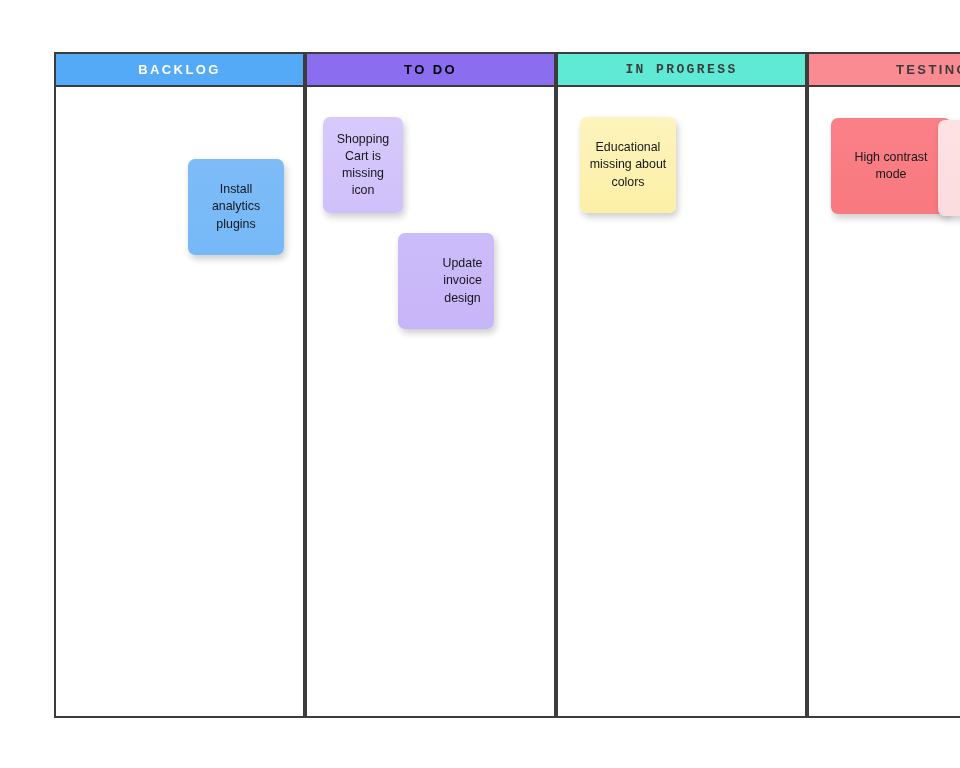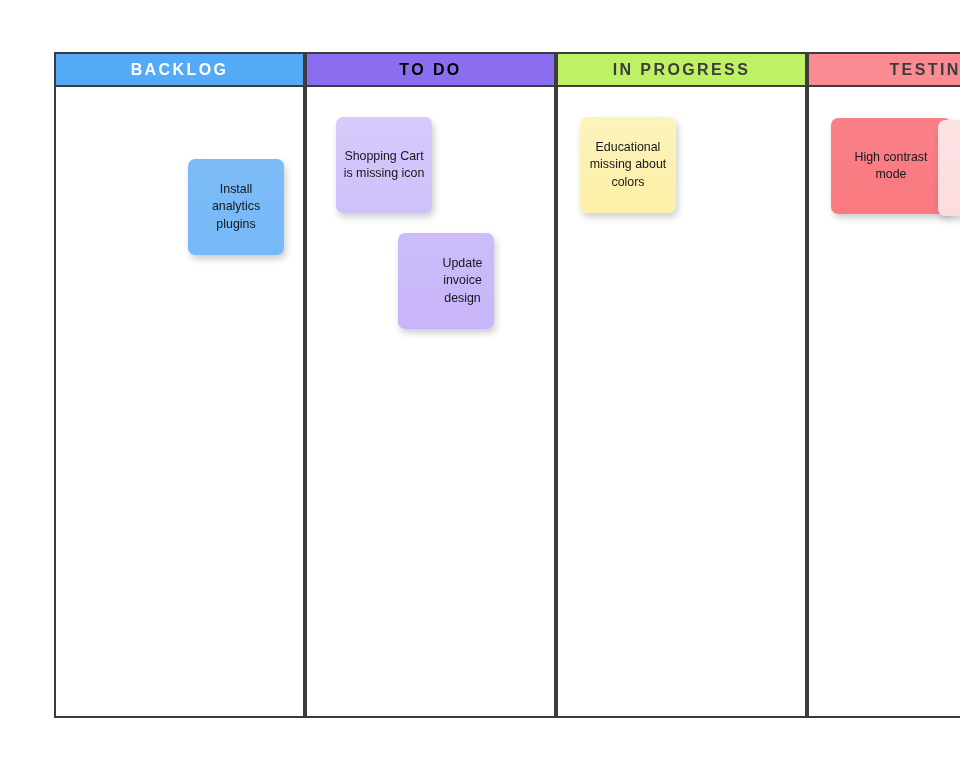--- a/index.html
+++ b/index.html
@@ -15,21 +15,21 @@
   .column{
     position:absolute;top:0;width:251px;height:666px;box-sizing:border-box;
   }
   .col-head{
     position:absolute;left:0;top:0;width:251px;height:35px;
     box-sizing:border-box;
     border:2px solid #3c3c3c;
     display:flex;align-items:center;justify-content:center;
   }
   .col-head-label{
-    font-size:16px;font-weight:bold;letter-spacing:2.4px;
+    font-size:13px;font-weight:bold;letter-spacing:2.4px;
     line-height:1;user-select:none;
   }
   .col-body{
     position:absolute;left:0;top:35px;width:251px;height:631px;
     box-sizing:border-box;
     border-left:2px solid #3c3c3c;
     border-right:2px solid #3c3c3c;
     border-bottom:2px solid #3c3c3c;
     background:#ffffff;
     overflow:hidden;
@@ -61,30 +61,30 @@
         <div class="card" style="left: 132px; top: 72px; width: 96px; height: 96px; background: linear-gradient(rgb(125, 188, 247), rgb(118, 184, 248)); z-index: 11;">
           <span class="card-text">Install analytics plugins</span>
         </div>
       </div>
     </div>
     <div class="column" style="left: 251px;">
       <div class="col-head" style="background: rgb(139, 110, 240);">
         <span class="col-head-label" style="color: #000000;">TO DO</span>
       </div>
       <div class="col-body">
-        <div class="card" style="left: 29px; top: 30px; width: 96px; height: 96px; background: linear-gradient(rgb(215, 202, 251), rgb(207, 192, 250)); z-index: 10;">
+        <div class="card" style="left: 16px; top: 30px; width: 80px; height: 96px; background: linear-gradient(rgb(215, 202, 251), rgb(207, 192, 250)); z-index: 10;">
           <span class="card-text">Shopping Cart is missing icon</span>
         </div>
         <div class="card" style="left: 91px; top: 146px; width: 96px; height: 96px; background: linear-gradient(rgb(205, 188, 250), rgb(199, 181, 249)); z-index: 11; padding-left: 40px;">
           <span class="card-text">Update invoice design</span>
         </div>
       </div>
     </div>
     <div class="column" style="left: 502px;">
-      <div class="col-head" style="background: #bef264;">
+      <div class="col-head" style="background: #5eead4; font-family: Liberation Mono, monospace;">
         <span class="col-head-label" style="color: rgb(60, 60, 60);">IN PROGRESS</span>
       </div>
       <div class="col-body">
         <div class="card" style="left: 22px; top: 30px; width: 96px; height: 96px; background: linear-gradient(rgb(253, 244, 189), rgb(252, 239, 166)); z-index: 10;">
           <span class="card-text">Educational missing about colors</span>
         </div>
       </div>
     </div>
     <div class="column" style="left: 753px;">
       <div class="col-head" style="background: rgb(250, 139, 146);">

